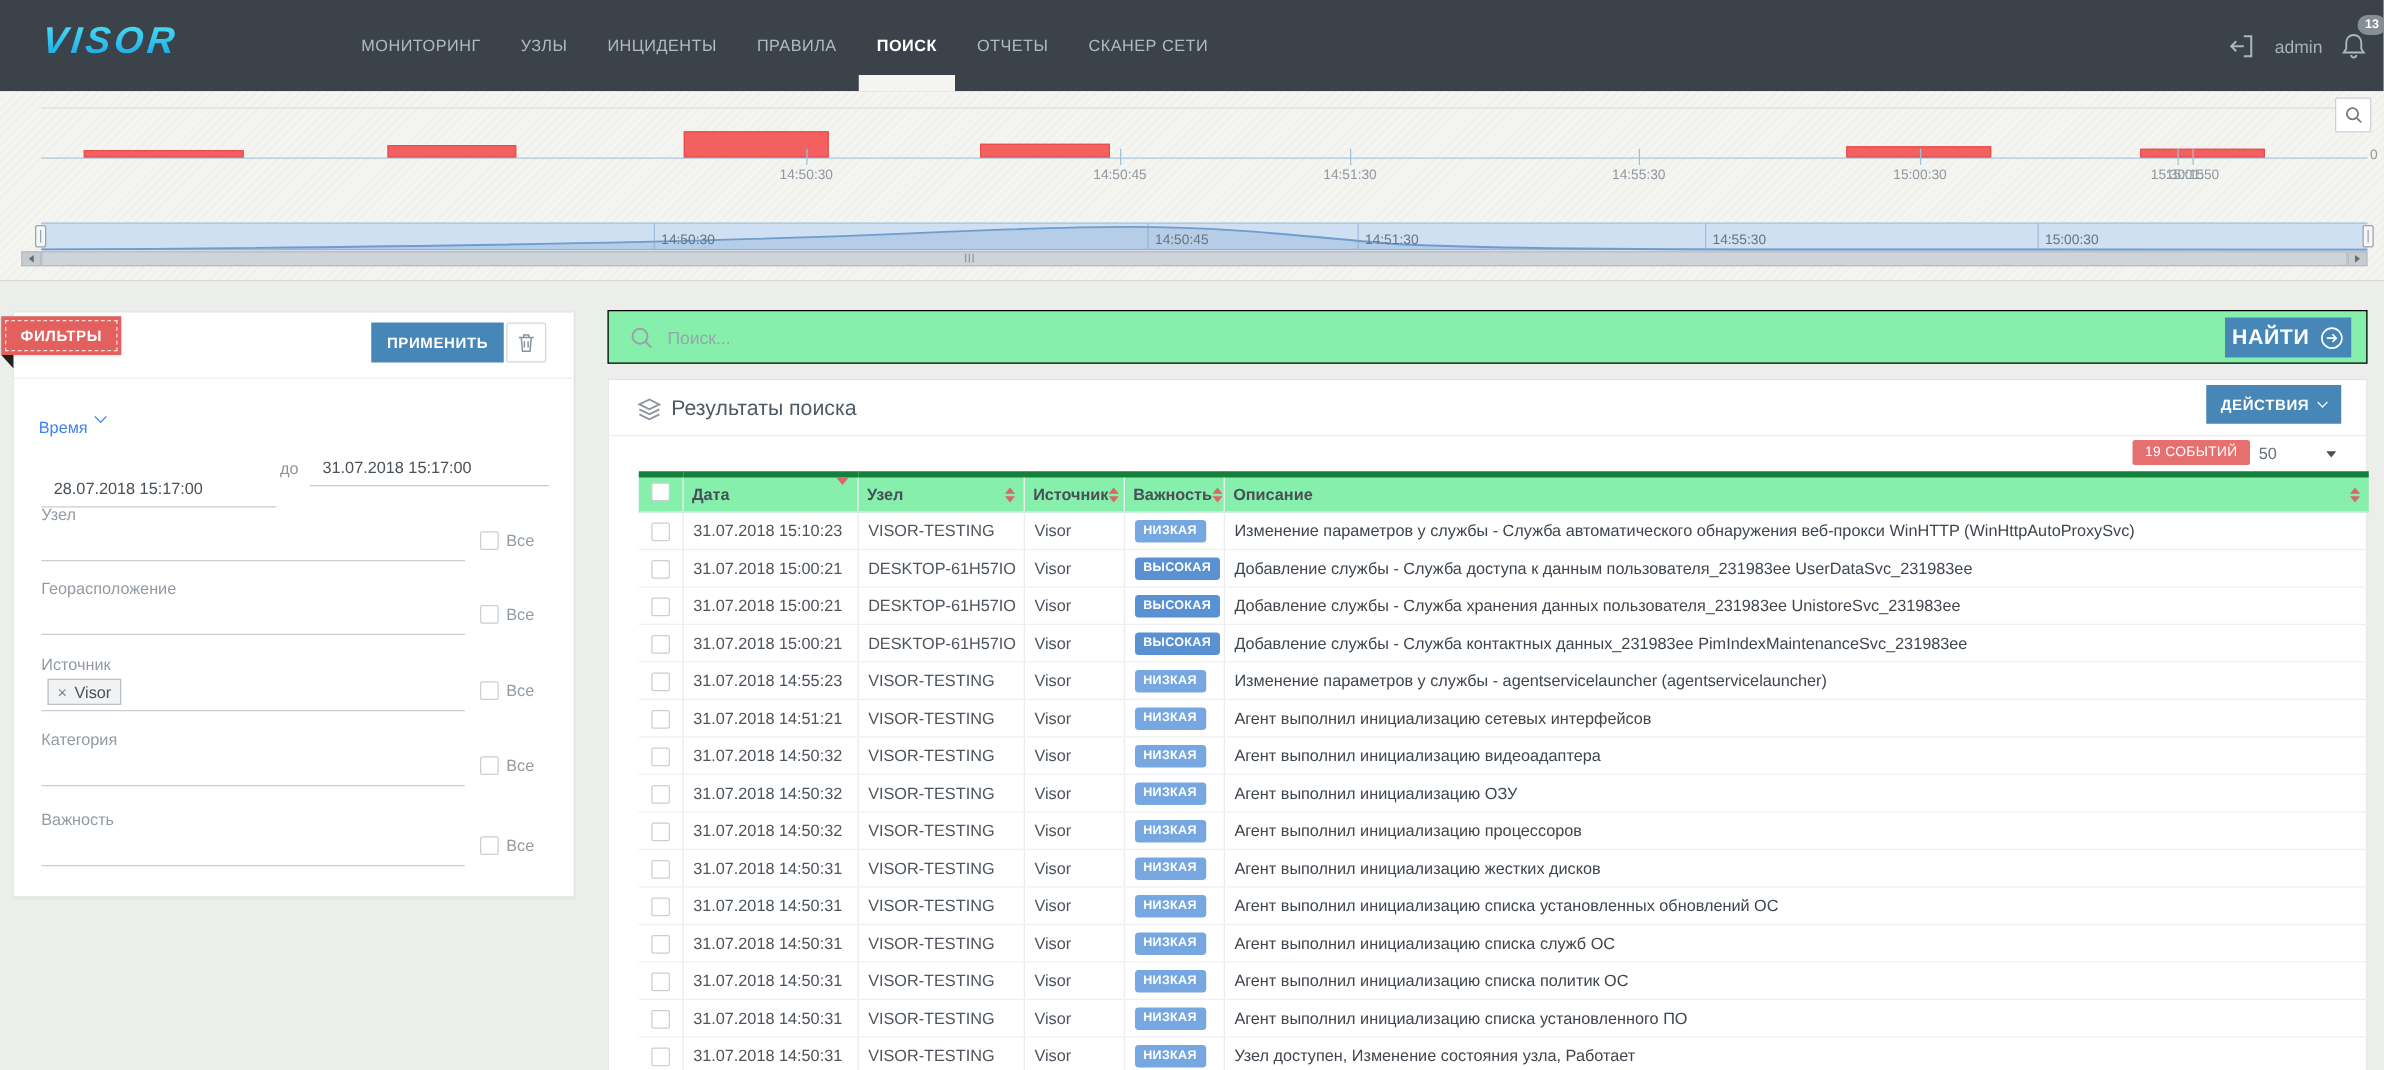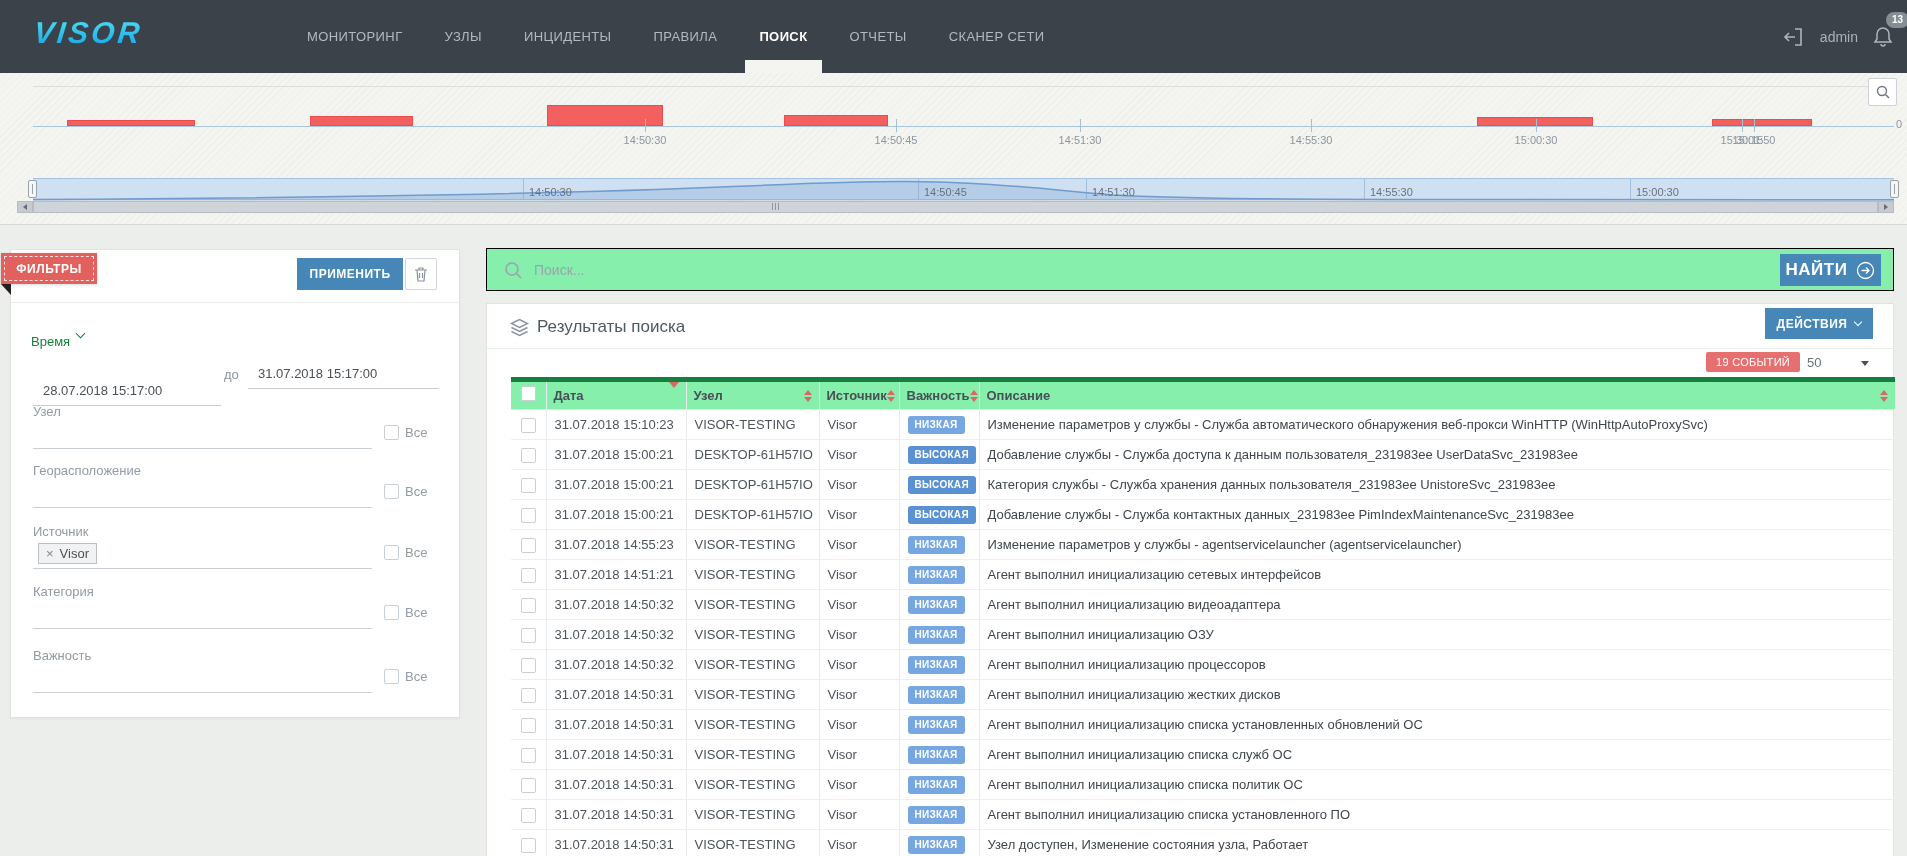--- a/index.html
+++ b/index.html
@@ -4,21 +4,21 @@
 <style>
   *{margin:0;padding:0;box-sizing:border-box}
   html,body{width:1907px;height:856px;overflow:hidden;background:#ebeeeb;
     font-family:"Liberation Sans",sans-serif;position:relative}
 
   
   .header{position:absolute;left:0;top:0;width:1907px;height:73px;background:#3b424a}
   .logo{position:absolute;left:34px;top:16px;font-size:30px;font-weight:bold;font-style:italic;
     letter-spacing:3px;background:linear-gradient(180deg,#4fe3f2 0%,#14a0e6 100%);
     -webkit-background-clip:text;background-clip:text;color:transparent;transform:skewX(-6deg)}
-  .nav{position:absolute;left:303px;top:0;height:73px;display:flex;gap:34px}
+  .nav{position:absolute;left:285px;top:0;height:73px;display:flex;gap:24px}
   .nav-item{position:relative;display:flex;align-items:center;height:73px;font-size:13px;
     color:#b2bac1;cursor:pointer;letter-spacing:.4px;white-space:nowrap;padding:0 4px}
   .nav-item.active{color:#ffffff;font-weight:bold}
   .nav-item.active::after{content:"";position:absolute;left:-10px;right:-10px;bottom:0;height:13px;background:#f4f4f1}
   .header-right{position:absolute;right:14px;top:0;height:73px;display:flex;align-items:center;gap:15px}
   .username{color:#a9b2b9;font-size:14px}
   .bell-wrap{position:relative;display:flex;align-items:flex-end}
   .badge-count{position:absolute;left:13px;top:-14px;background:#868e95;color:#fff;font-size:10px;
     font-weight:bold;border-radius:9px;padding:3px 6px;line-height:1}
 
@@ -62,21 +62,21 @@
   .ribbon-inner{position:absolute;left:3px;right:3px;top:3px;bottom:3px;border:1px dashed rgba(255,255,255,.8)}
   .ribbon-text{color:#fff;font-size:12px;font-weight:bold;letter-spacing:.5px}
   .ribbon-fold{position:absolute;left:-10px;top:34px;width:10px;height:11px;background:#24211f;
     clip-path:polygon(0 0,100% 0,100% 100%)}
   .apply-btn{position:absolute;left:286px;top:8px;width:106px;height:32px;background:#4787b7;color:#fff;
     font-size:12px;font-weight:bold;letter-spacing:.5px;display:flex;align-items:center;justify-content:center;
     border:none;cursor:pointer;font-family:"Liberation Sans",sans-serif}
   .trash-btn{position:absolute;left:394px;top:8px;width:32px;height:32px;background:#fff;
     border:1px solid #d2d6da;border-radius:2px;display:flex;align-items:center;justify-content:center;cursor:pointer}
   .card-divider{position:absolute;left:0;right:0;top:52px;height:1px;background:#ecedeb}
-  .time-link{position:absolute;left:20px;top:84px;color:#15803d;font-size:13px;display:flex;
+  .time-link{position:absolute;left:20px;top:84px;color:#3b82f6;font-size:13px;display:flex;
     align-items:flex-start;gap:7px;cursor:pointer}
   .chev{width:7px;height:7px;border-right:1px solid currentColor;border-bottom:1px solid currentColor;
     transform:rotate(45deg);margin-top:-4px}
   .date-input{position:absolute;height:30px;border:none;outline:none;border-bottom:1px solid #c6cbd0;
     font-size:13px;color:#4a5157;background:transparent;padding-left:10px;font-family:"Liberation Sans",sans-serif}
   .date-from{left:22px;top:126px;width:188px}
   .date-to{left:237px;top:109px;width:191px}
   .date-sep{position:absolute;left:213px;top:117px;font-size:13px;color:#8b939b}
   .filter-field{position:absolute;left:0;right:0;height:50px}
   .filter-label{position:absolute;left:22px;top:0;font-size:13px;color:#929aa2}
@@ -460,21 +460,21 @@
           <td>Visor</td>
           <td><span class="sev-badge high">ВЫСОКАЯ</span></td>
           <td class="c-desc-cell">Добавление службы - Служба доступа к данным пользователя_231983ee UserDataSvc_231983ee</td>
         </tr>
           <tr>
           <td><span class="checkbox row-check"></span></td>
           <td>31.07.2018 15:00:21</td>
           <td>DESKTOP-61H57IO</td>
           <td>Visor</td>
           <td><span class="sev-badge high">ВЫСОКАЯ</span></td>
-          <td class="c-desc-cell">Категория службы - Служба хранения данных пользователя_231983ee UnistoreSvc_231983ee</td>
+          <td class="c-desc-cell">Добавление службы - Служба хранения данных пользователя_231983ee UnistoreSvc_231983ee</td>
         </tr>
           <tr>
           <td><span class="checkbox row-check"></span></td>
           <td>31.07.2018 15:00:21</td>
           <td>DESKTOP-61H57IO</td>
           <td>Visor</td>
           <td><span class="sev-badge high">ВЫСОКАЯ</span></td>
           <td class="c-desc-cell">Добавление службы - Служба контактных данных_231983ee PimIndexMaintenanceSvc_231983ee</td>
         </tr>
           <tr>

